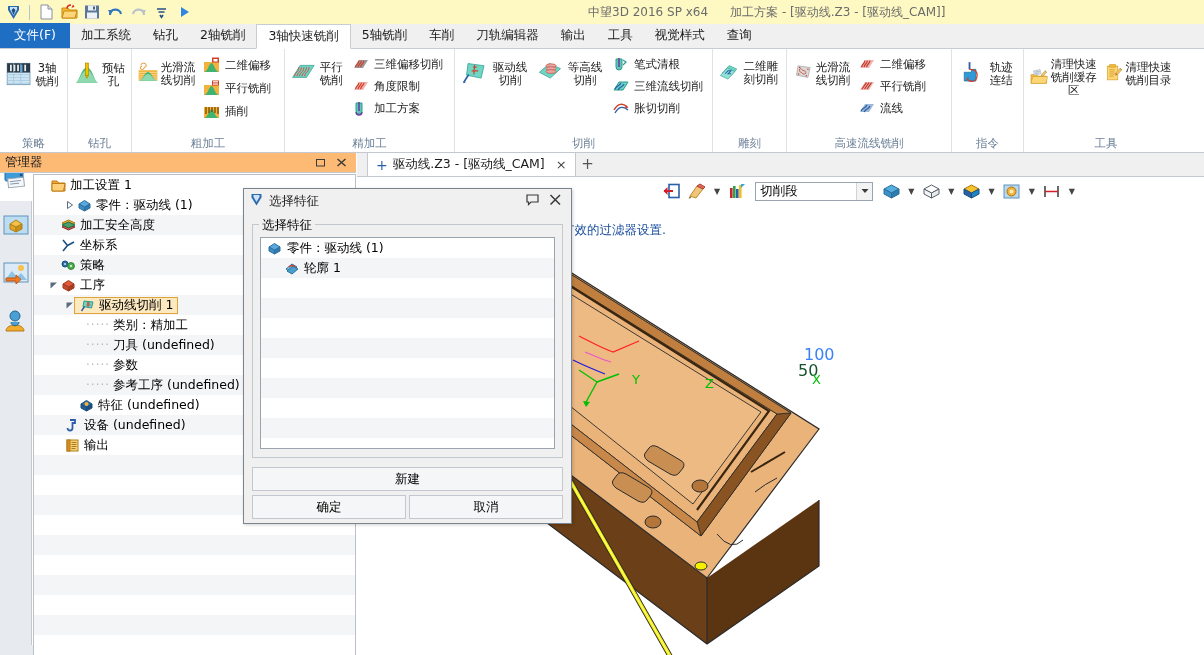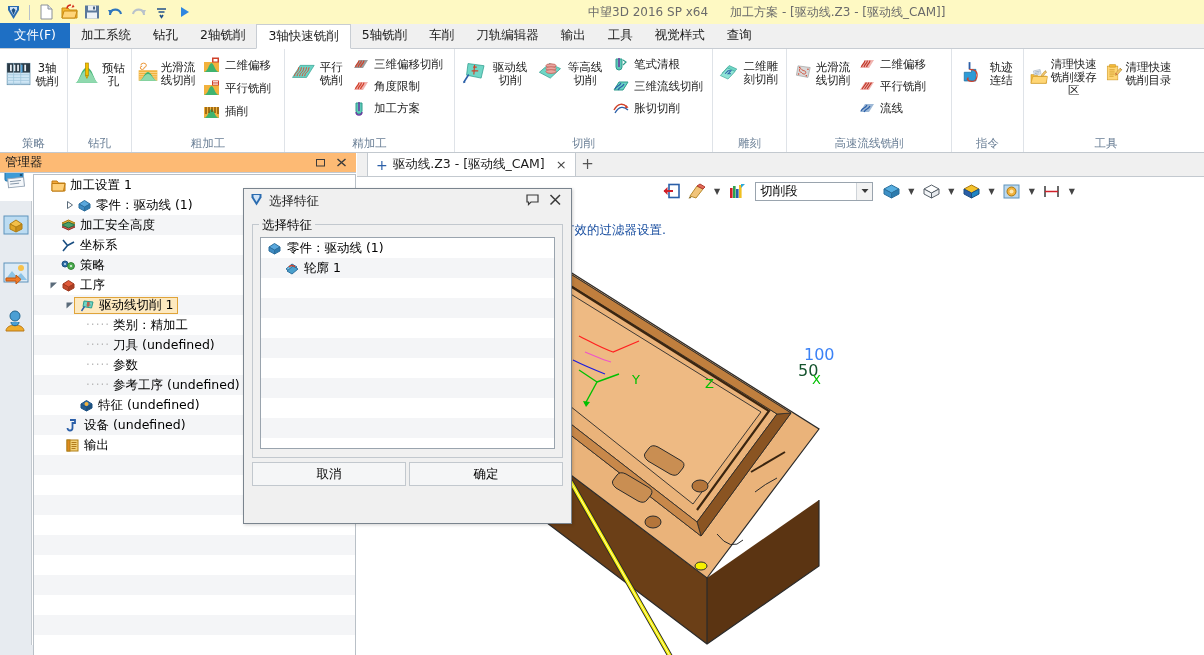--- a/index.html
+++ b/index.html
@@ -979,19 +979,22 @@
           <div class="lrow alt"></div>
           <div class="lrow"></div>
           <div class="lrow alt"></div>
           <div class="lrow"></div>
           <div class="lrow alt"></div>
           <div class="lrow"></div>
         </div>
       </div>
     </div>
 
+    <div class="btn-newrow">
+      <div class="dlg-btn">新建</div>
+    </div>
     <div class="btn-row">
+      <div class="dlg-btn">确定</div>
       <div class="dlg-btn">取消</div>
-      <div class="dlg-btn">确定</div>
     </div>
   </div>
 
 </div>
 
 </body></html>

